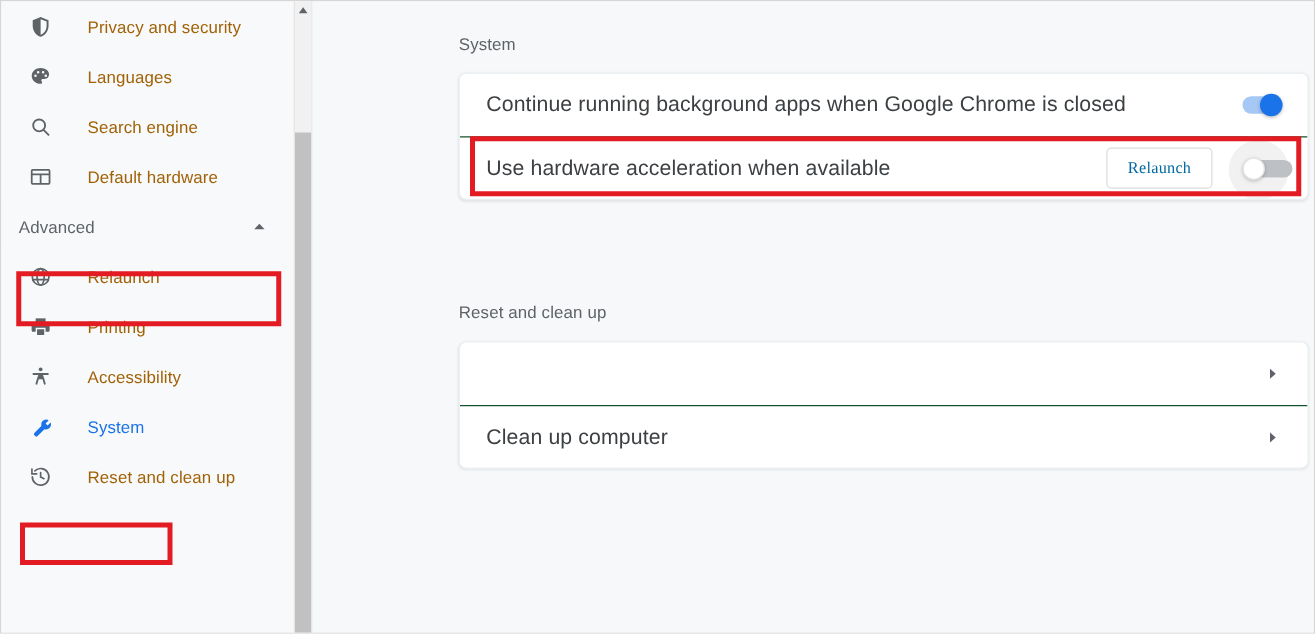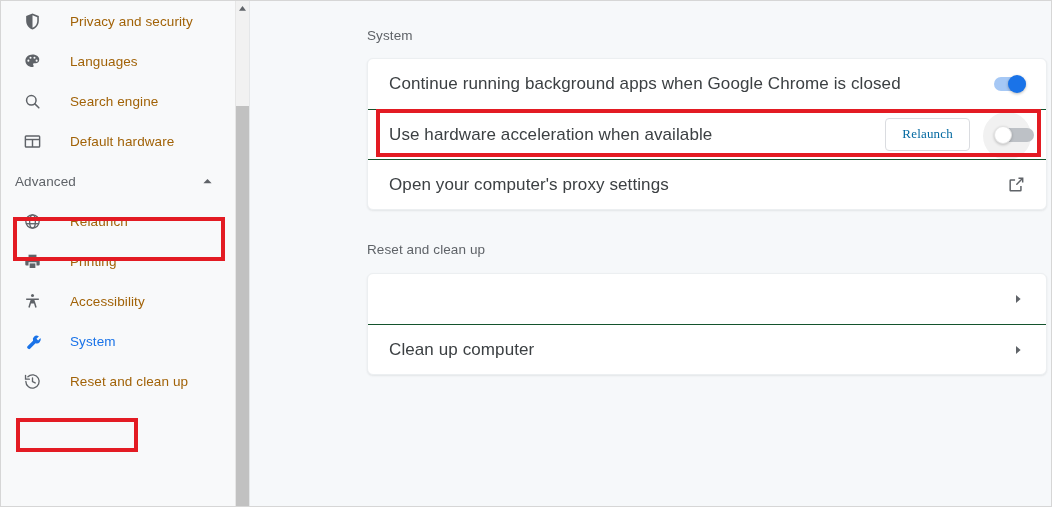--- a/index.html
+++ b/index.html
@@ -376,32 +376,20 @@
         <span class="row-right">
           <button class="relaunch-btn">Relaunch</button>
           <span class="toggle off">
             <span class="ripple"></span>
             <span class="track"></span>
             <span class="knob"></span>
           </span>
         </span>
       </div>
 
-      <div class="row">
-        <span class="row-label">Open your computer's proxy settings</span>
-        <span class="row-right">
-          <span class="ext-icon">
-            <svg width="19" height="19" viewBox="0 0 24 24" fill="none" stroke="currentColor" stroke-width="1.9">
-                <path d="M14.5 4.2h5.3v5.3"></path>
-                <line x1="19.2" y1="4.8" x2="12.4" y2="11.6" stroke-linecap="round"></line>
-                <path d="M17.6 13.8v5.4a.8.8 0 0 1-.8.8H4.8a.8.8 0 0 1-.8-.8V7.2a.8.8 0 0 1 .8-.8h5.4"></path>
-              </svg>
-          </span>
-        </span>
-      </div>
     </div>
 
     <div class="section-title" style="top:241px">Reset and clean up</div>
 
     <div class="card" style="top:272px">
 
       <div class="row">
         <span class="row-right">
           <span class="chev-icon" style="margin-right:2px">
             <svg width="12" height="12" viewBox="0 0 12 12" fill="currentColor">

